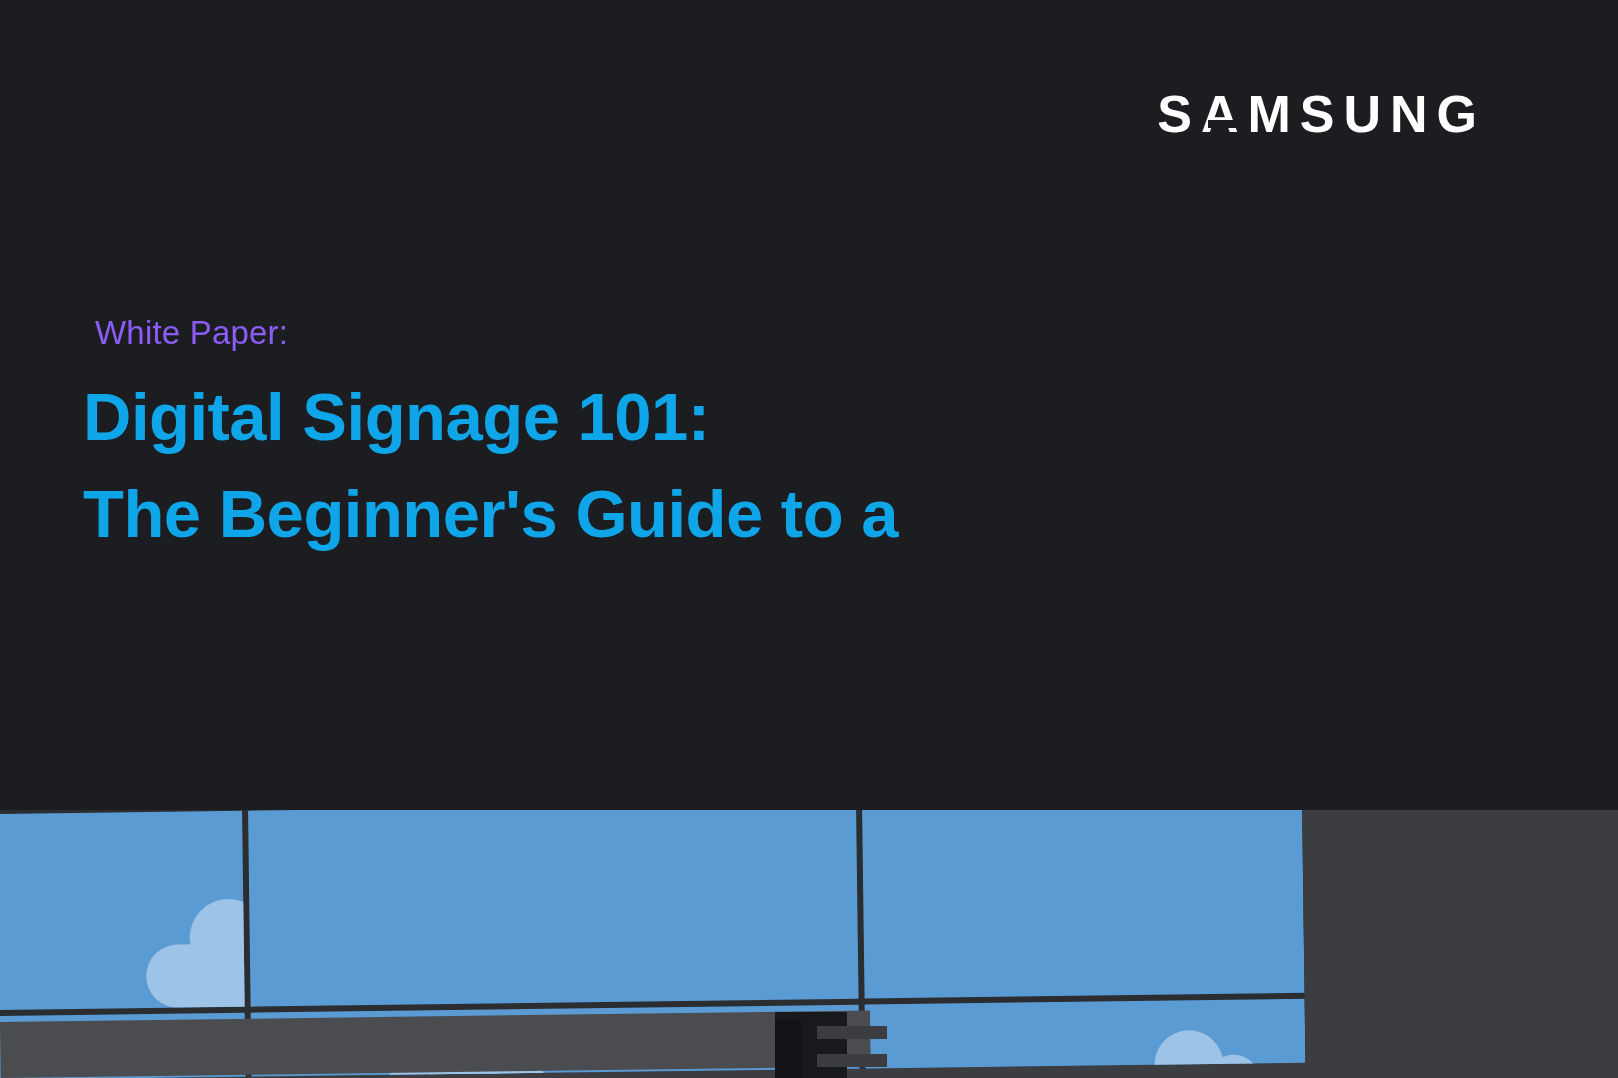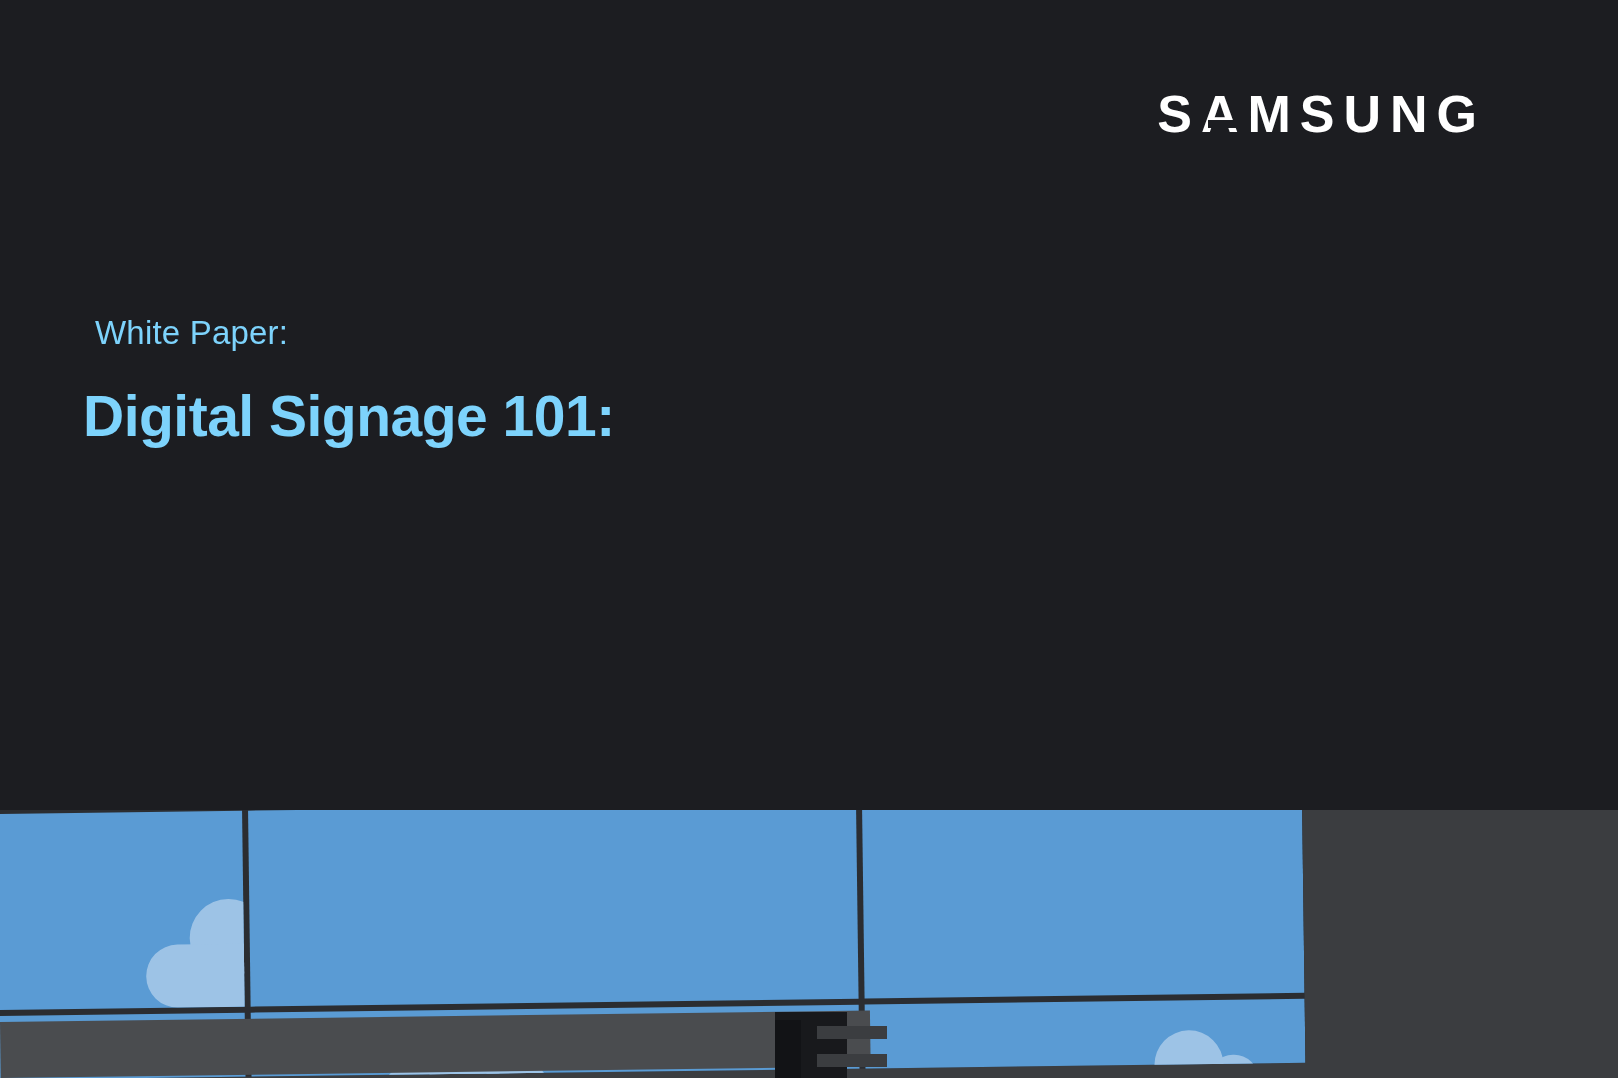--- a/index.html
+++ b/index.html
@@ -54,34 +54,34 @@
     top:62%;
     height:8px;
     background:#1c1d21;
   }
 
   
   .eyebrow {
     position:absolute;
     left:95px;
     top:313px;
-    color:#7dd3fc;
+    color:#8b5cf6;
     font-size:33px;
     font-weight:300;
     letter-spacing:0.2px;
     line-height:1.2;
   }
 
   .headline {
     position:absolute;
     left:83px;
     top:368px;
     width:1430px;
-    color:#7dd3fc;
-    font-size:57px;
+    color:#0ea5e9;
+    font-size:67px;
     font-weight:bold;
     line-height:97px;
     letter-spacing:-0.5px;
   }
   .headline .line { display:block; white-space:nowrap; }
 
   
   .scene {
     position:absolute;
     left:0; top:810px;
@@ -185,20 +185,21 @@
   <div class="hero">
 
     <div class="brand">
       <span>S</span><span class="nocross">A</span><span>MSUNG</span>
     </div>
 
     <div class="eyebrow">White Paper:</div>
 
     <h1 class="headline">
       <span class="line">Digital Signage 101:</span>
+      <span class="line">The Beginner's Guide to a</span>
     </h1>
   </div>
 
   <div class="scene">
 
     <div class="wall">
 
       <div class="panel p-r1c1">
         <div class="cloud cloud-a">
           <div class="puff big"></div>

